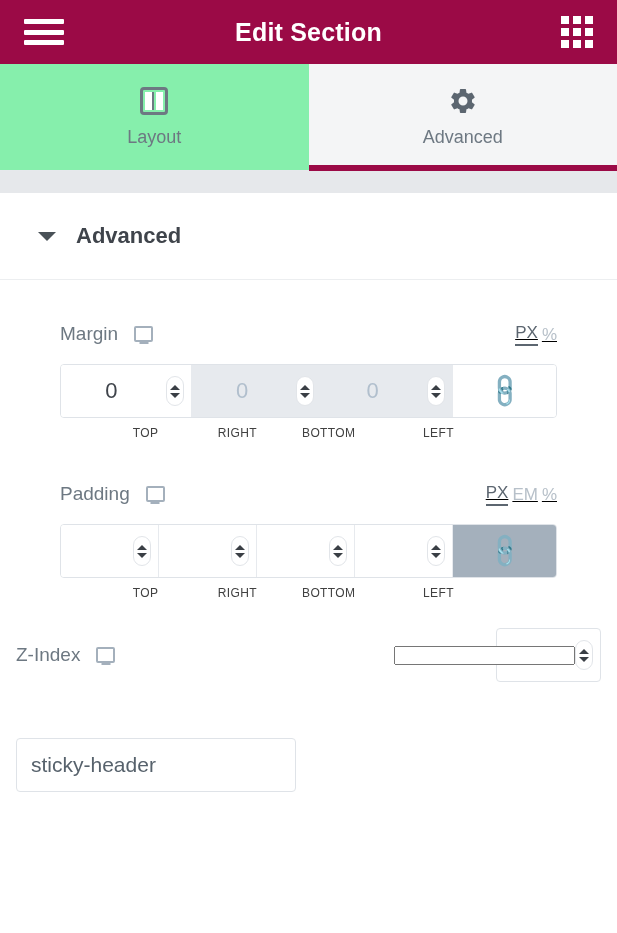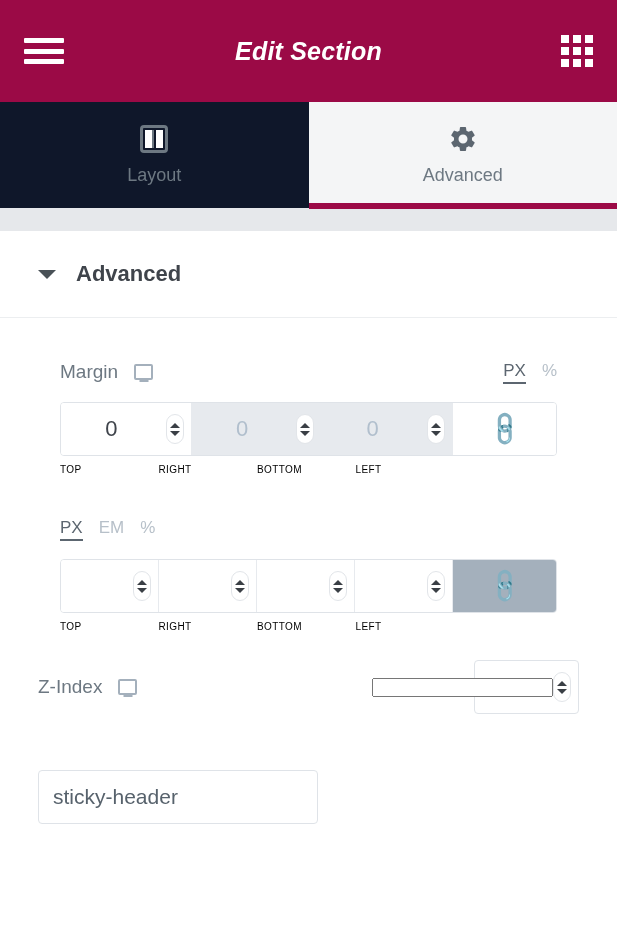--- a/index.html
+++ b/index.html
@@ -7,28 +7,27 @@
   html, body {
     width: 617px;
     height: 933px;
     background: #ffffff;
     font-family: "Liberation Sans", sans-serif;
     overflow: hidden;
   }
 
   
   .panel-header {
-    height: 102px;
+    height: 64px;
     background: #9b0a46;
     display: flex;
     align-items: center;
     justify-content: space-between;
     padding: 0 24px;
     position: relative;
-    font-style: italic;
   }
   .hamburger-icon {
     width: 40px;
     height: 30px;
     display: flex;
     flex-direction: column;
     justify-content: space-between;
     cursor: pointer;
     padding: 2px 0;
   }
@@ -73,21 +72,21 @@
   }
   .tab {
     flex: 1;
     display: flex;
     flex-direction: column;
     align-items: center;
     justify-content: center;
     gap: 11px;
     cursor: pointer;
     position: relative;
-    background: #0f172a;
+    background: #86efac;
   }
   .tab.active {
     background: #f4f5f6;
   }
   .tab.active::after {
     content: "";
     position: absolute;
     left: 0; right: 0; bottom: -1px;
     height: 6px;
     background: #9b0a46;
@@ -193,22 +192,23 @@
     content: "";
     position: absolute;
     left: 50%; top: 100%;
     transform: translateX(-50%);
     width: 9px; height: 3px;
     background: #a4b0bc;
     margin-top: 1px;
   }
   .units {
     display: flex;
-    gap: 16px;
-    align-items: flex-start;
+    gap: 4px;
+    align-items: flex-end;
+    text-decoration: underline;
   }
   .unit {
     font-size: 17px;
     color: #b7c0c9;
     cursor: pointer;
     padding-bottom: 1px;
   }
   .unit.active {
     color: #5c6670;
     border-bottom: 2px solid #5c6670;
@@ -293,33 +293,33 @@
     display: inline-block;
   }
   .link-btn.active .link-glyph { color: #ffffff; }
 
   .dim-labels {
     display: flex;
     margin-top: 8px;
   }
   .dim-labels span {
     flex: 1;
-    text-align: left;
-    font-size: 10px;
-    color: #000000;
+    text-align: right;
+    font-size: 12px;
+    color: #404040;
     letter-spacing: 0.4px;
   }
   .dim-labels span.spacer { flex: none; width: 103px; }
 
   
   .field-row {
     display: flex;
     align-items: center;
     justify-content: space-between;
-    padding: 0 38px;
+    padding: 0 16px;
   }
   .num-field {
     width: 105px;
     height: 54px;
     border: 1px solid #dfe3e8;
     border-radius: 4px;
     background: #ffffff;
     display: flex;
     align-items: center;
     justify-content: flex-end;
@@ -445,20 +445,24 @@
       <span>BOTTOM</span>
       <span>LEFT</span>
       <span class="spacer"></span>
     </div>
   </div>
 
   <div class="spacer-lg"></div>
 
   <div class="control">
     <div class="control-row">
+      <div class="control-label">
+        <span>Padding</span>
+        <span class="icon-monitor"></span>
+      </div>
       <div class="units">
         <span class="unit active">PX</span>
         <span class="unit">EM</span>
         <span class="unit">%</span>
       </div>
     </div>
 
     <div class="dims">
       <div class="dim">
         <input class="dim-value" value="" style="">

